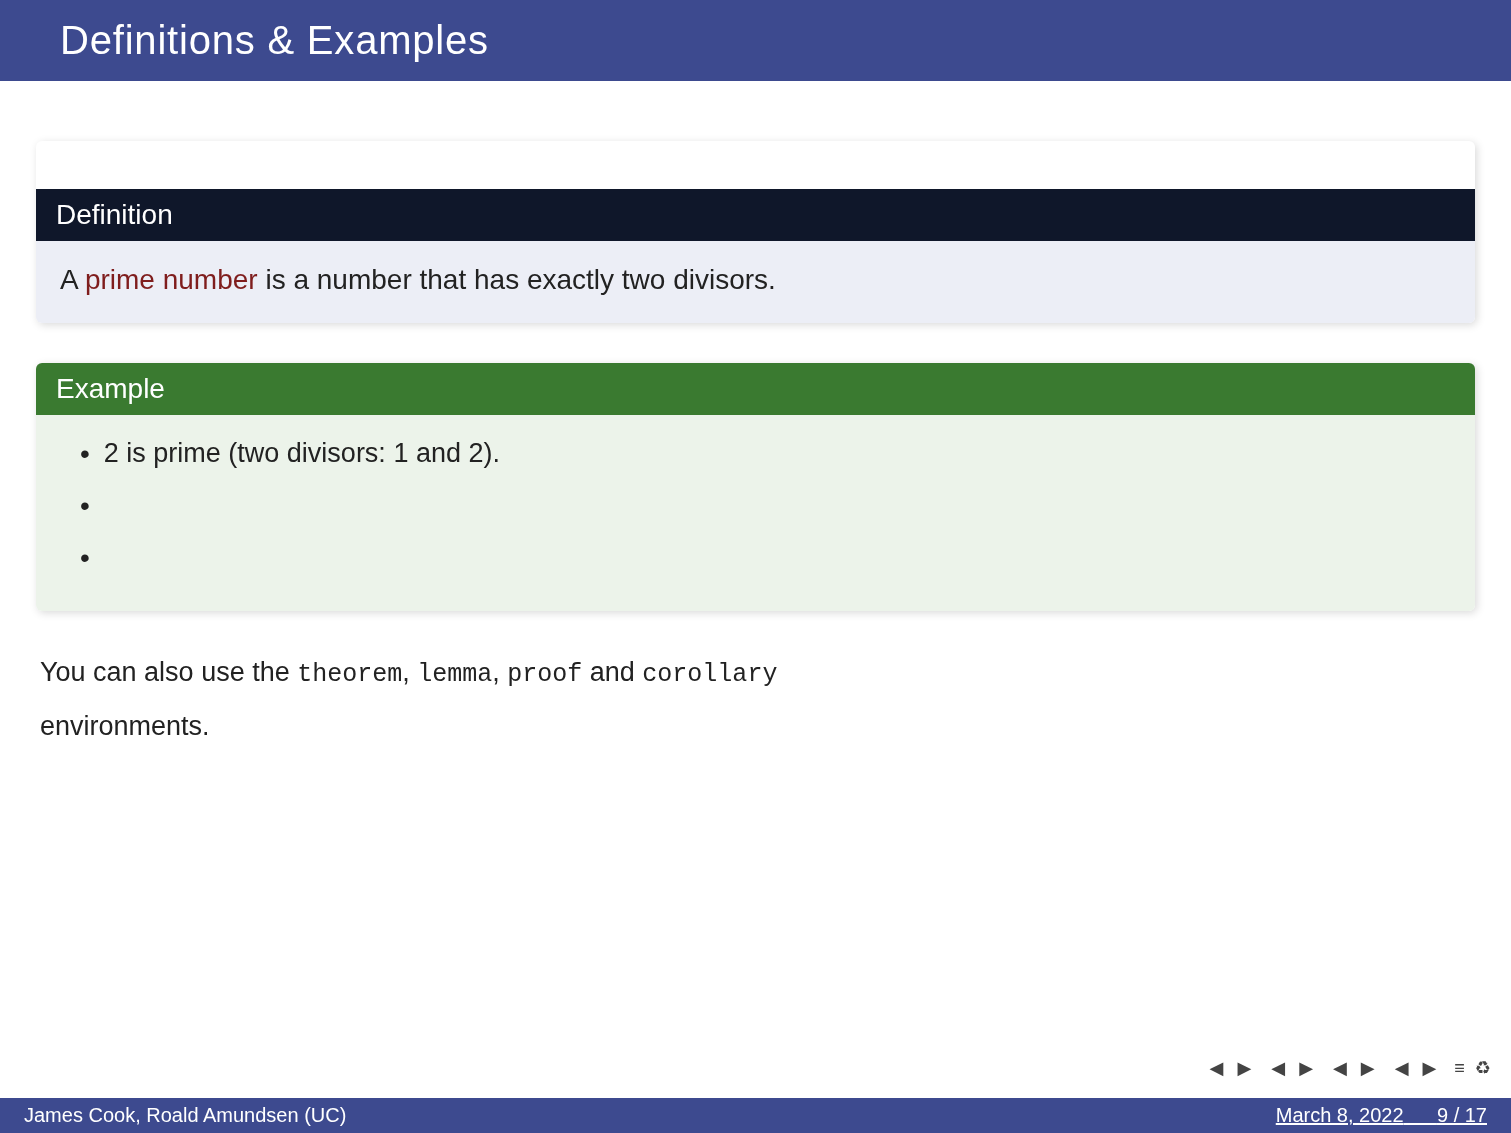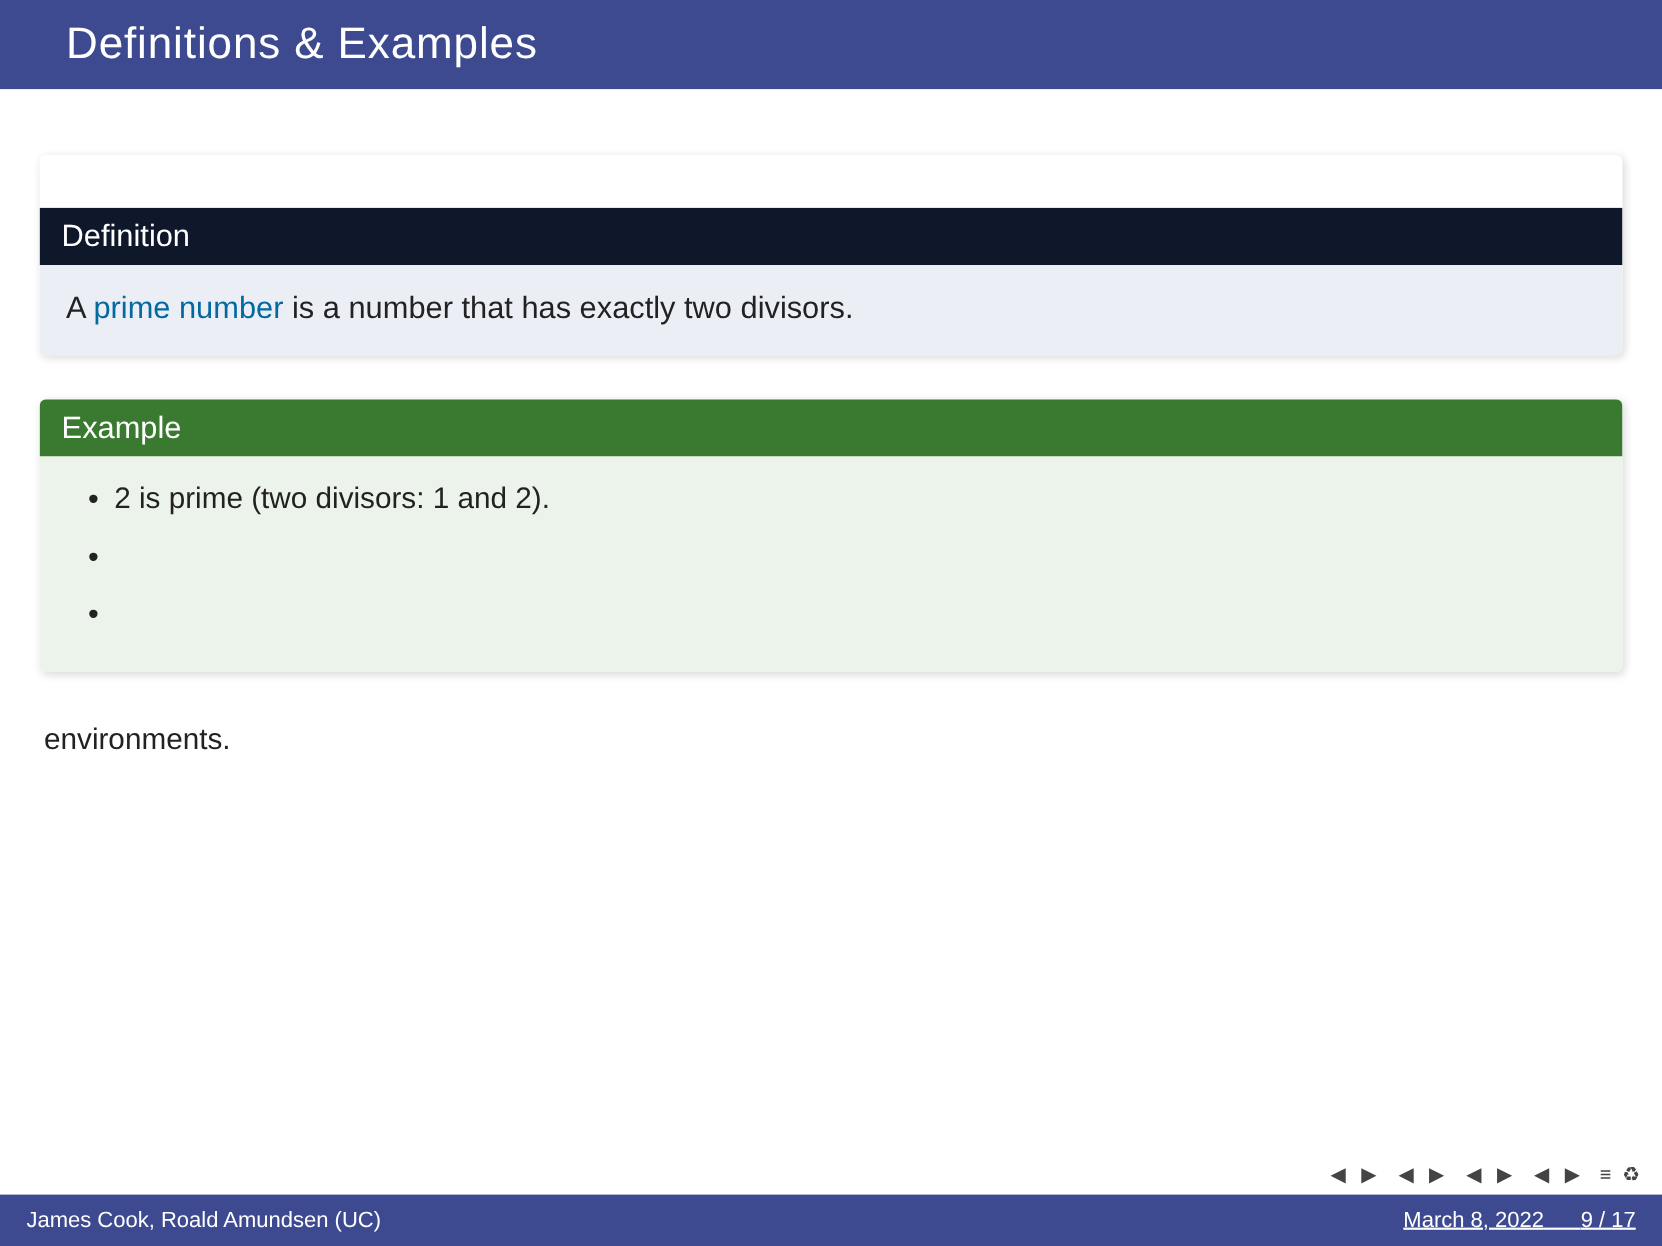--- a/index.html
+++ b/index.html
@@ -52,21 +52,21 @@
     .definition-body {
       background: #eceef6;
       padding: 18px 24px 22px 24px;
     }
     .definition-body-text {
       font-size: 28px;
       color: #222222;
       line-height: 1.5;
     }
     .highlight-orange {
-      color: #0369a1;
+      color: #7f1d1d;
     }
 
     
     .example-block {
       margin-bottom: 40px;
       border-radius: 6px;
       overflow: hidden;
       box-shadow: 2px 2px 8px rgba(0,0,0,0.15);
     }
     .example-header {
@@ -118,21 +118,21 @@
     .footer {
       position: absolute;
       bottom: 0;
       left: 0;
       width: 100%;
       background: #3d4a8f;
       display: flex;
       align-items: center;
       justify-content: space-between;
       padding: 10px 24px;
-      height: 47px;
+      height: 35px;
     }
     .footer-left, .footer-center, .footer-right {
       color: #ffffff;
       font-size: 20px;
     }
     .footer-center {
       text-align: center;
       flex: 1;
     }
     .footer-right {
@@ -205,20 +205,23 @@
         <span class="bullet">•</span>
       </div>
 
       <div class="example-item">
         <span class="bullet">•</span>
       </div>
     </div>
   </div>
 
   <div class="paragraph-text">
+    <span>You can also use the </span><span class="monospace">theorem</span><span>, </span><span class="monospace">lemma</span><span>, </span><span class="monospace">proof</span><span> and </span><span class="monospace">corollary</span>
+  </div>
+  <div class="paragraph-text">
     <span>environments.</span>
   </div>
 
 </div>
 
 <div class="nav-bar">
   <span class="nav-arrow">◀</span>
   <span class="nav-arrow">▶</span>
   <span class="nav-separator"> </span>
   <span class="nav-arrow">◀</span>

